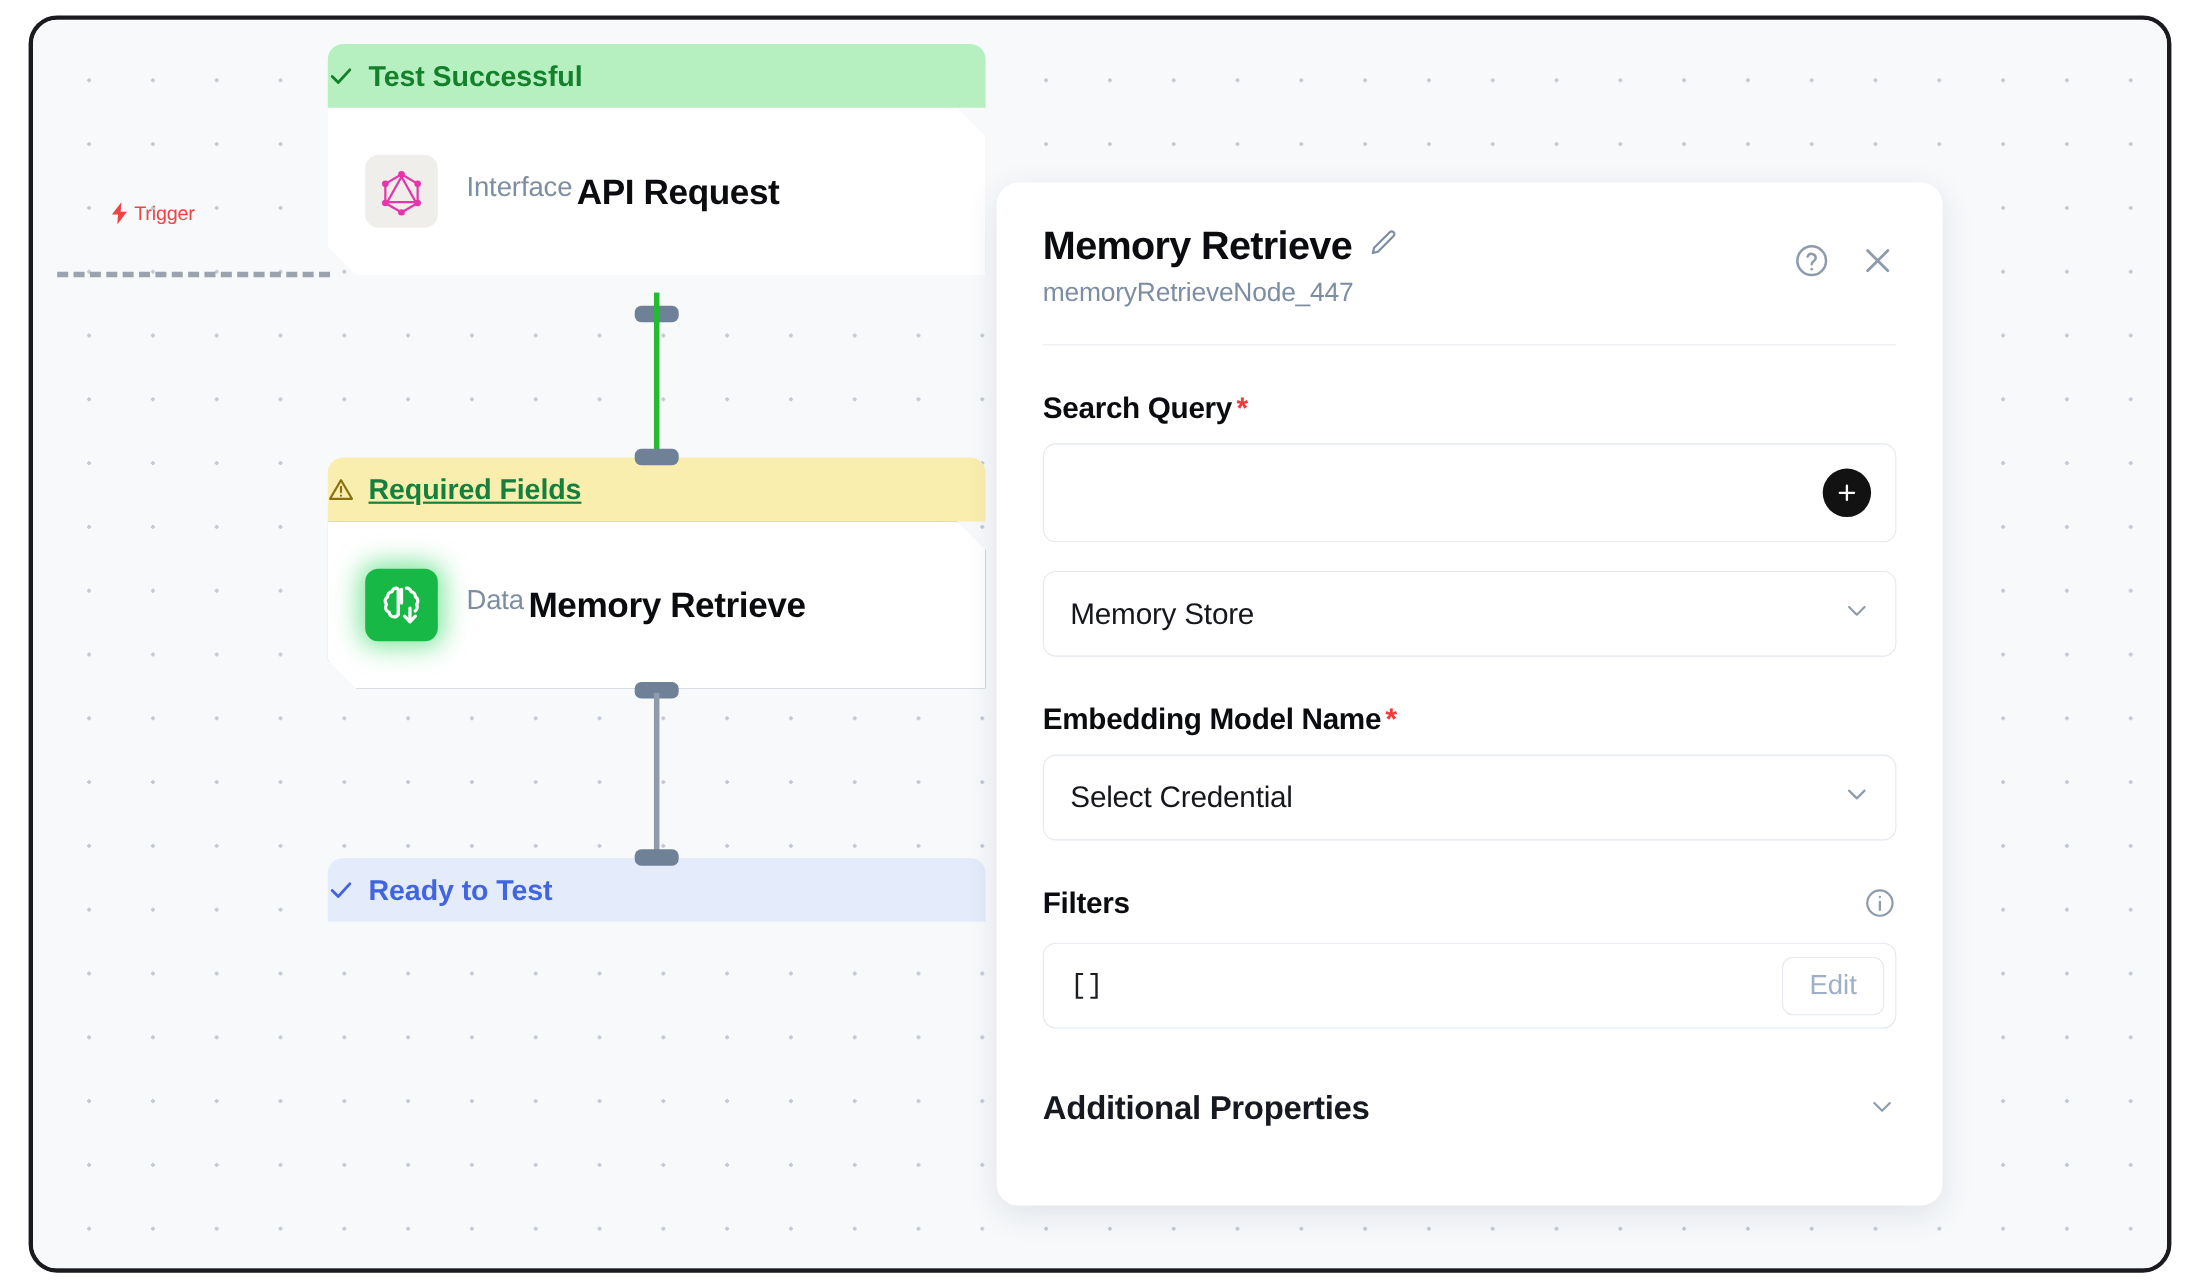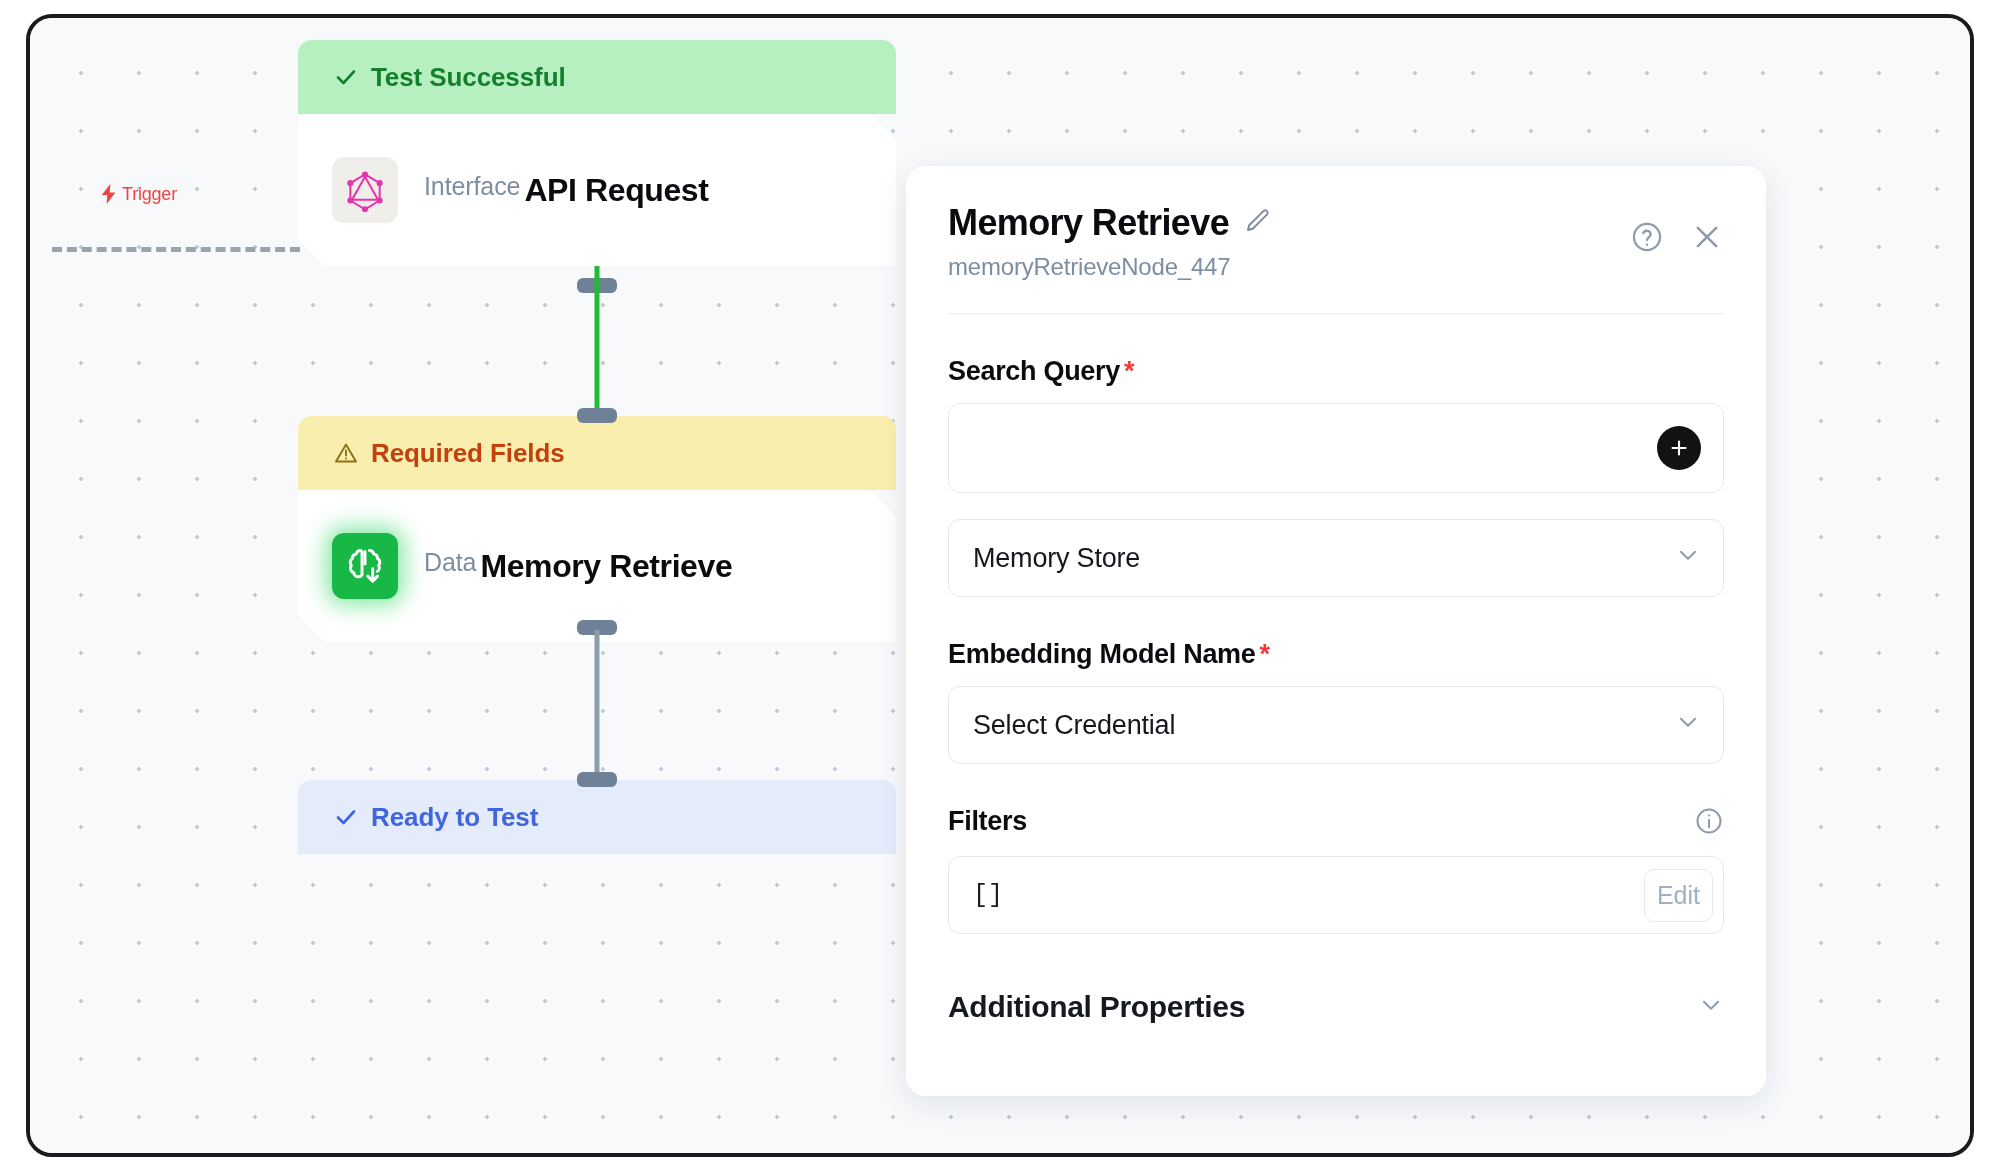--- a/index.html
+++ b/index.html
@@ -45,33 +45,32 @@
     position: absolute;
     left: 22px; top: 229px;
     width: 248px; height: 0;
     border-top: 5px dashed #9aa3ae;
   }
 
   
   .node-wrap { position: absolute; width: 598px; left: 268px; }
 
   .node-banner {
-    height: 74px;
+    height: 58px;
     border-radius: 14px 14px 0 0;
     display: flex; align-items: center;
-    padding-left: 36px;
     gap: 13px;
     font-size: 26px;
     font-weight: 700;
     letter-spacing: -0.1px;
   }
   .node-banner svg { display:block; flex: none; }
 
   .banner-success { background: #b7f0c0; color: #14802c; }
-  .banner-warn    { background: #faeeae; color: #c2410c; }
+  .banner-warn    { background: #faeeae; color: #15803d; text-decoration: underline; }
   .banner-ready   { background: #e4ebfb; color: #4065df; }
 
   .node-card {
     position: relative;
     background: #ffffff;
     padding: 30px 34px;
     height: 152px;
     display: flex;
     align-items: center;
     gap: 26px;
@@ -194,21 +193,21 @@
     padding: 0 10px 0 24px;
     background: #fff;
   }
   .codebox-val {
     font-family: "Liberation Mono", monospace;
     font-size: 25px; color: #1a1d22;
   }
   .edit-btn {
     border: 1.5px solid #e4e9ef;
     border-radius: 10px;
-    padding: 11px 12px;
+    padding: 11px 24px;
     font-size: 25px; color: #9fb0c6;
     background: #fff;
     cursor: pointer;
   }
 
   .accordion {
     margin-top: 56px;
     display: flex; align-items: center; justify-content: space-between;
     cursor: pointer;
   }

